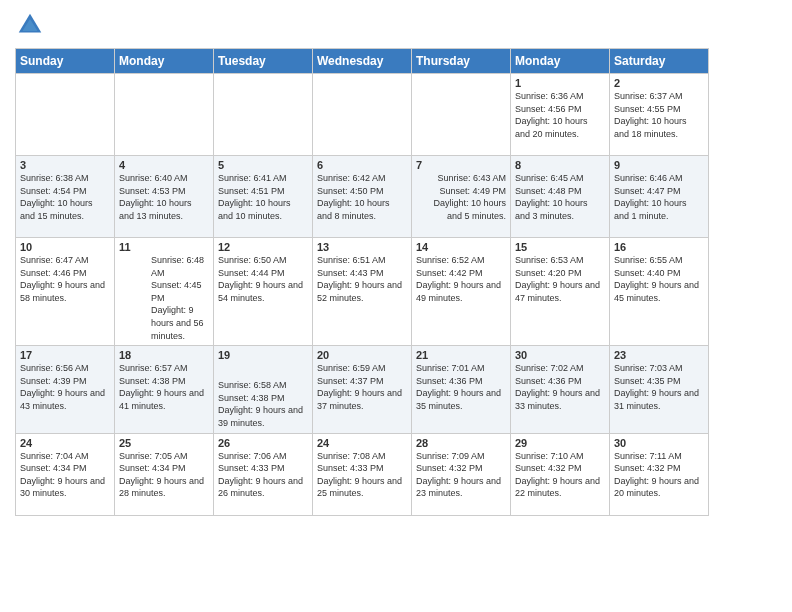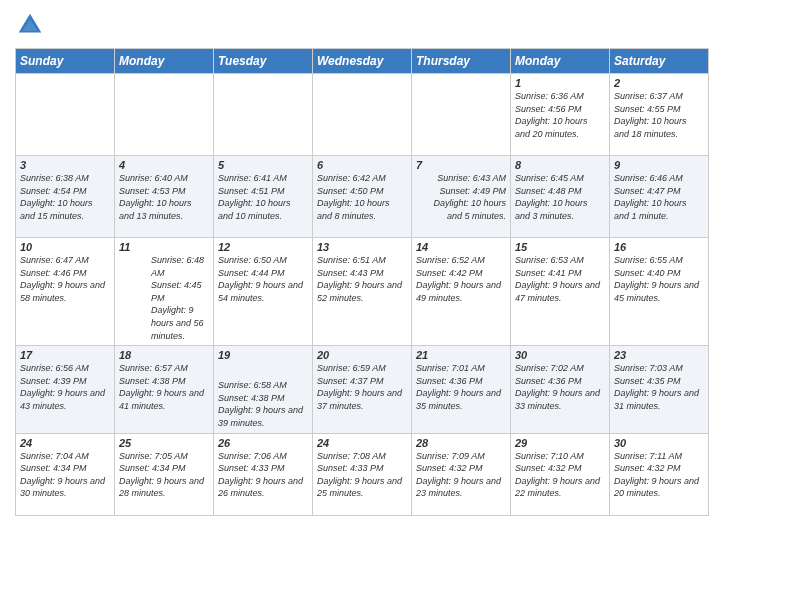--- a/index.html
+++ b/index.html
@@ -6,21 +6,20 @@
     body {
       font-family: Arial, sans-serif;
       background: #fff;
       width: 792px;
       height: 612px;
       overflow: hidden;
     }
     .container {
       width: 724px;
       padding: 10px 15px 5px 15px;
-      font-style: italic;
     }
     .header {
       display: flex;
       justify-content: space-between;
       align-items: flex-start;
       margin-bottom: 8px;
     }
     .logo {
       display: flex;
       align-items: center;
@@ -221,21 +220,21 @@
           </td>
           <td>
             <span class="day-num">14</span>
             <div class="day-info" style="white-space: pre-line;">Sunrise: 6:52 AM
 Sunset: 4:42 PM
 Daylight: 9 hours and 49 minutes.</div>
           </td>
           <td>
             <span class="day-num">15</span>
             <div class="day-info" style="white-space: pre-line;">Sunrise: 6:53 AM
-Sunset: 4:41 PM
+Sunset: 4:20 PM
 Daylight: 9 hours and 47 minutes.</div>
           </td>
           <td>
             <span class="day-num">16</span>
             <div class="day-info" style="white-space: pre-line;">Sunrise: 6:55 AM
 Sunset: 4:40 PM
 Daylight: 9 hours and 45 minutes.</div>
           </td>
         </tr>
         <tr>

